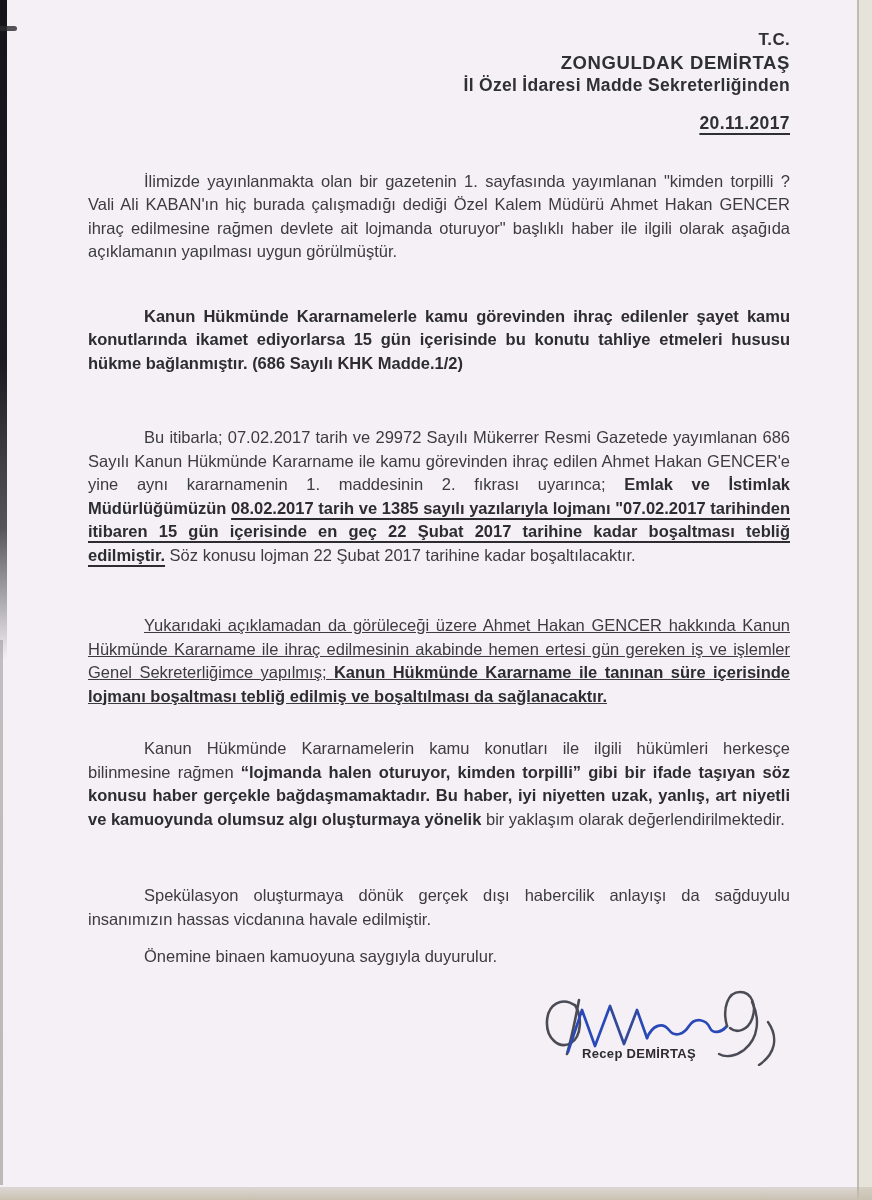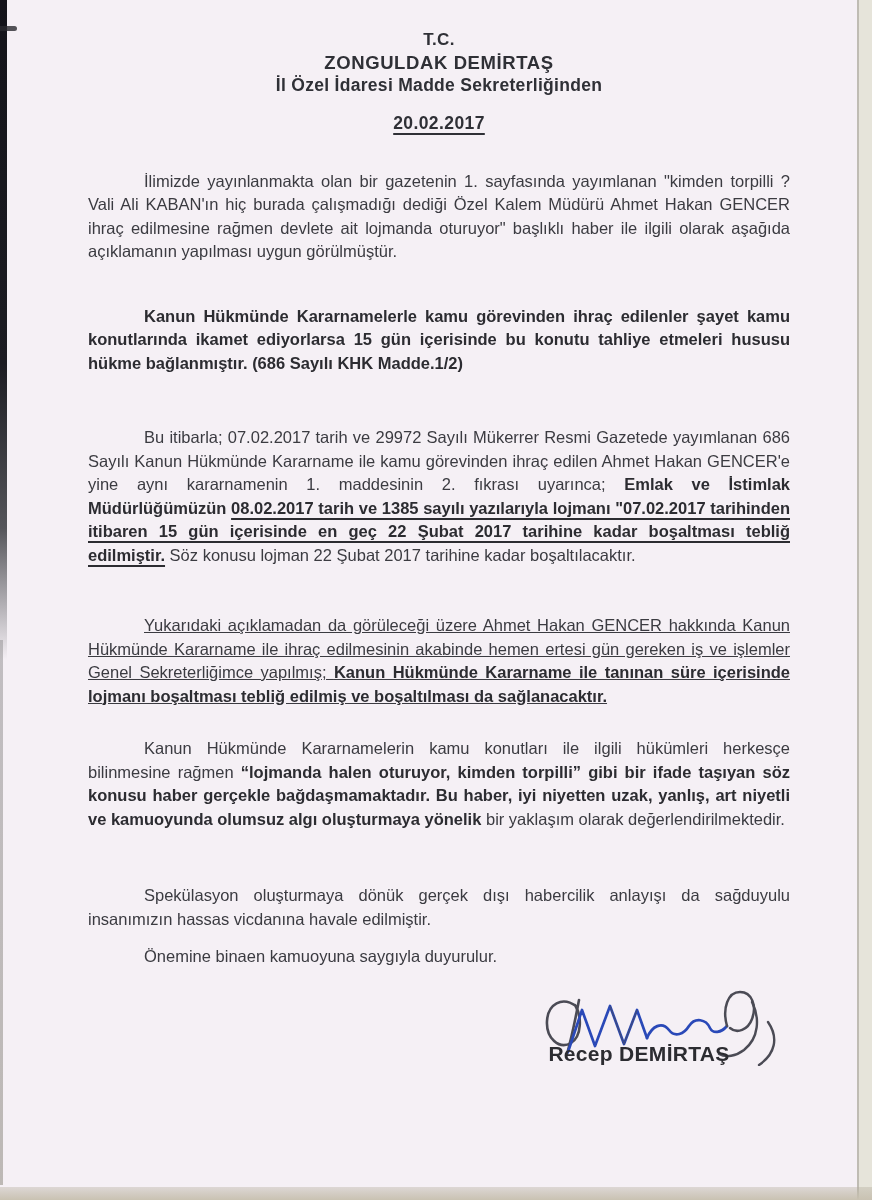--- a/index.html
+++ b/index.html
@@ -31,21 +31,21 @@
   }
   .edge-bottom{
     position:absolute;left:0;bottom:0;width:872px;height:13px;
     background:linear-gradient(180deg,rgba(175,168,152,.35),#c9c2b2);
   }
   
   .content{
     position:absolute;left:88px;top:28px;width:702px;
     font-size:16.5px;line-height:23.5px;
   }
-  .doc-header{text-align:center;color:var(--heading-ink,#2f3036);font-weight:bold;}
+  .doc-header{text-align:right;color:var(--heading-ink,#2f3036);font-weight:bold;}
   .h-line{line-height:23px;letter-spacing:.3px;}
   .h-country{font-size:17px;}
   .h-authority{font-size:18.5px;letter-spacing:.6px;}
   .h-office{font-size:17.5px;}
   .h-date{
     display:inline-block;margin-top:15px;font-size:17.5px;
     text-decoration:underline;text-decoration-thickness:2px;text-underline-offset:4px;
     letter-spacing:.4px;
   }
   .paras{margin-top:34px;}
@@ -63,21 +63,21 @@
   .seg-bold-underline{
     font-weight:bold;color:#2c2c31;
     text-decoration:underline;text-decoration-thickness:2px;text-underline-offset:3.5px;
   }
   
   .sig-block{
     position:absolute;top:988px;right:58px;width:350px;text-align:center;
   }
   .sig-svg{display:block;margin:0 auto -24px 52px;}
   .sig-name{
-    position:relative;z-index:2;font-weight:bold;font-size:21px;color:#2c2c31;
+    position:relative;z-index:2;font-weight:bold;font-size:13px;color:#2c2c31;
     line-height:24px;letter-spacing:.3px;
   }
   .sig-title{
     position:relative;z-index:2;font-weight:bold;font-size:17.5px;color:#2c2c31;
     line-height:25px;letter-spacing:.2px;
   }
 </style>
 </head>
 <body>
 
@@ -89,21 +89,21 @@
   <div class="edge-right"></div>
   <div class="edge-bottom"></div>
 
   <div class="content">
 
     <div class="doc-header">
       <div class="h-line h-country">T.C.</div>
       <div class="h-line h-authority">ZONGULDAK DEMİRTAŞ</div>
       <div class="h-line h-office">İl Özel İdaresi Madde Sekreterliğinden</div>
       <div>
-        <span class="h-date">20.02.2017</span>
+        <span class="h-date">20.11.2017</span>
       </div>
     </div>
 
     <div class="paras">
         <p class="para"><span class="seg-regular">İlimizde yayınlanmakta olan bir gazetenin 1. sayfasında yayımlanan "kimden torpilli ? Vali Ali KABAN'ın hiç burada çalışmadığı dediği Özel Kalem Müdürü Ahmet Hakan GENCER ihraç edilmesine rağmen devlete ait lojmanda oturuyor" başlıklı haber ile ilgili olarak aşağıda açıklamanın yapılması uygun görülmüştür.</span></p>
         <p class="para"><span class="seg-bold">Kanun Hükmünde Kararnamelerle kamu görevinden ihraç edilenler şayet kamu konutlarında ikamet ediyorlarsa 15 gün içerisinde bu konutu tahliye etmeleri hususu hükme bağlanmıştır. (686 Sayılı KHK Madde.1/2)</span></p>
         <p class="para"><span class="seg-regular">Bu itibarla;  07.02.2017 tarih ve 29972 Sayılı Mükerrer Resmi Gazetede yayımlanan 686 Sayılı Kanun Hükmünde Kararname ile kamu görevinden ihraç edilen Ahmet Hakan GENCER'e yine aynı kararnamenin 1. maddesinin 2. fıkrası uyarınca; </span><span class="seg-bold">Emlak ve İstimlak Müdürlüğümüzün </span><span class="seg-bold-underline">08.02.2017 tarih ve 1385 sayılı yazılarıyla lojmanı "07.02.2017 tarihinden itibaren 15 gün içerisinde en geç 22 Şubat 2017 tarihine kadar boşaltması tebliğ edilmiştir.</span><span class="seg-regular"> Söz konusu lojman 22 Şubat 2017 tarihine kadar boşaltılacaktır.</span></p>
         <p class="para"><span class="seg-regular">Yukarıdaki açıklamadan da görüleceği üzere Ahmet Hakan GENCER hakkında Kanun Hükmünde Kararname ile ihraç edilmesinin akabinde hemen ertesi gün gereken iş ve işlemler Genel Sekreterliğimce yapılmış;  </span><span class="seg-bold">Kanun Hükmünde Kararname ile tanınan süre içerisinde lojmanı boşaltması tebliğ edilmiş ve boşaltılması da sağlanacaktır.</span></p>
         <p class="para"><span class="seg-regular">Kanun Hükmünde Kararnamelerin kamu konutları ile ilgili hükümleri herkesçe bilinmesine rağmen </span><span class="seg-bold">“lojmanda halen oturuyor, kimden torpilli” gibi bir ifade taşıyan söz konusu haber gerçekle bağdaşmamaktadır.  Bu haber,  iyi niyetten uzak, yanlış, art niyetli ve kamuoyunda olumsuz algı oluşturmaya yönelik </span><span class="seg-regular">bir yaklaşım olarak değerlendirilmektedir.</span></p>
         <p class="para"><span class="seg-regular">Spekülasyon oluşturmaya dönük gerçek dışı habercilik anlayışı da sağduyulu insanımızın hassas vicdanına havale edilmiştir.</span></p>

